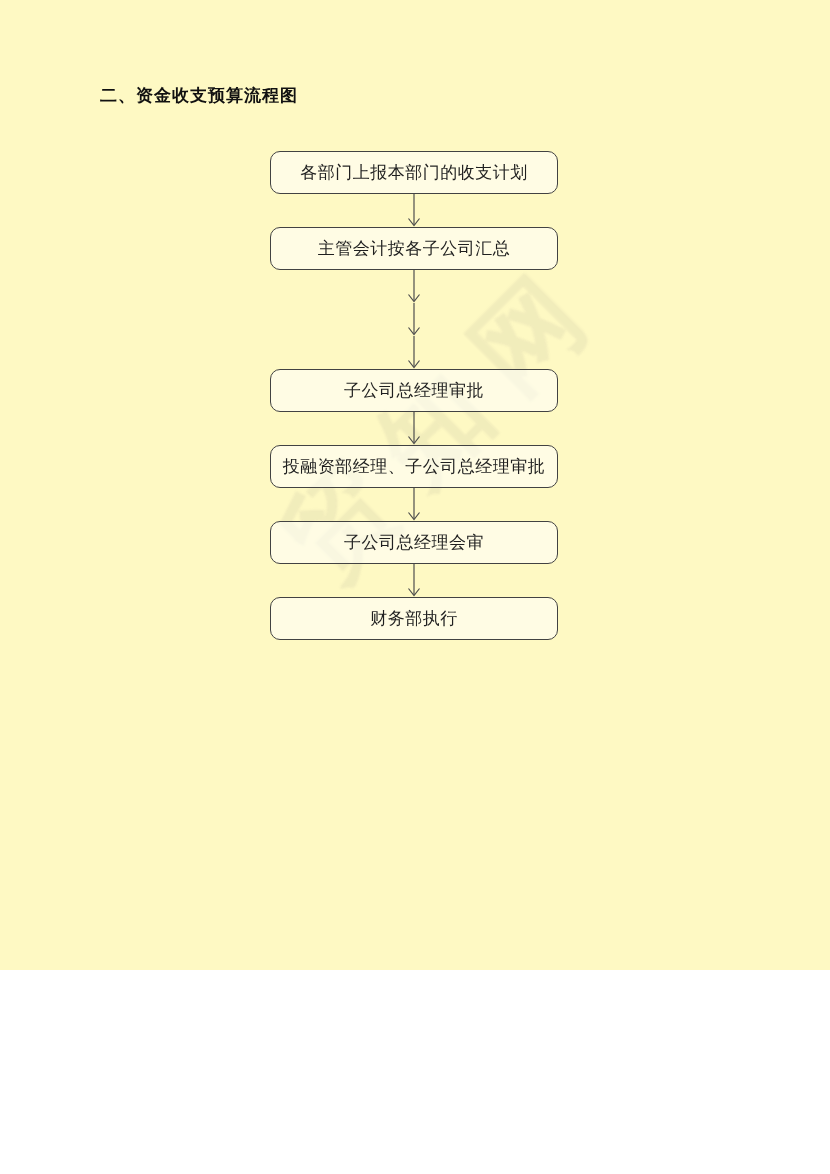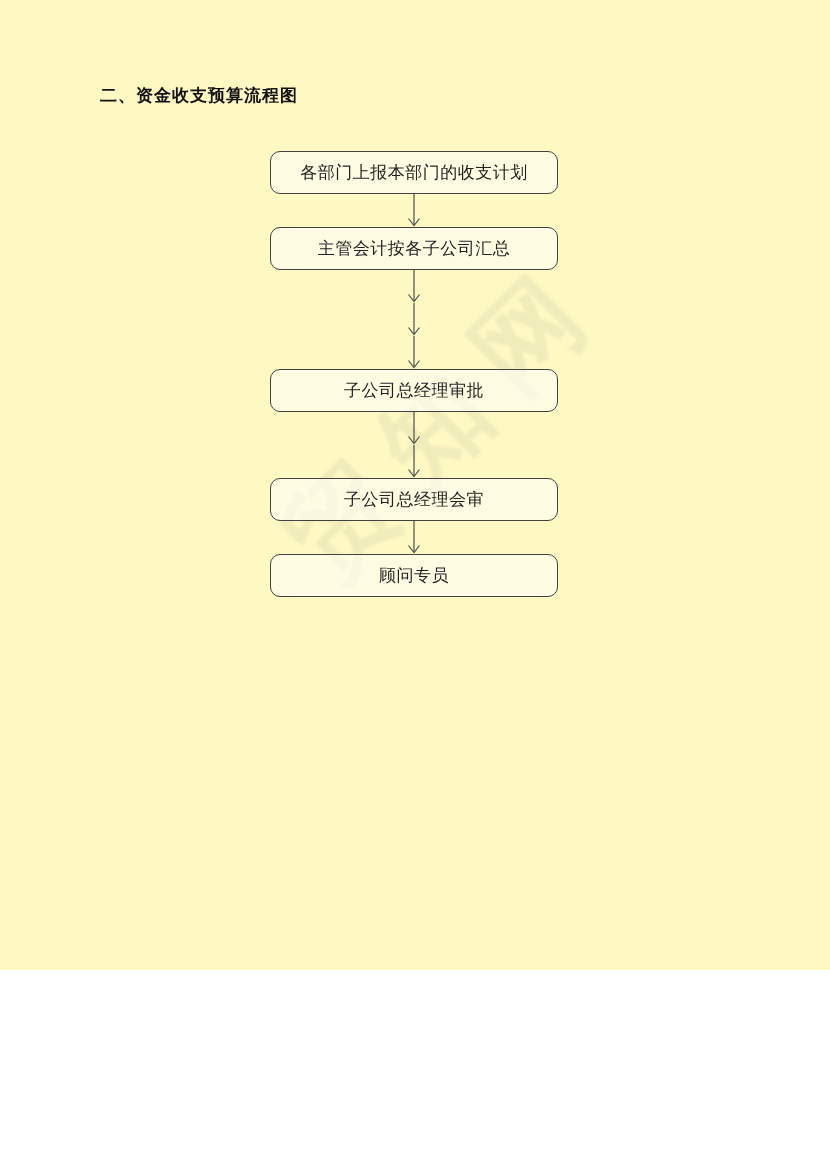--- a/index.html
+++ b/index.html
@@ -136,33 +136,34 @@
 
     <div class="flow-step">子公司总经理审批</div>
 
     <span class="flow-arrow">
       <svg width="16" height="33" viewBox="0 0 16 33">
         <line x1="8" y1="0" x2="8" y2="31" stroke="#4d4d4d" stroke-width="1.2"></line>
         <polyline points="2.5,24.5 8,31.5 13.5,24.5" fill="none" stroke="#4d4d4d" stroke-width="1.2"></polyline>
       </svg>
     </span>
 
+    <div class="flow-step">投融资部经理、子公司总经理审批</div>
 
     <span class="flow-arrow">
       <svg width="16" height="33" viewBox="0 0 16 33">
         <line x1="8" y1="0" x2="8" y2="31" stroke="#4d4d4d" stroke-width="1.2"></line>
         <polyline points="2.5,24.5 8,31.5 13.5,24.5" fill="none" stroke="#4d4d4d" stroke-width="1.2"></polyline>
       </svg>
     </span>
 
     <div class="flow-step">子公司总经理会审</div>
 
     <span class="flow-arrow">
       <svg width="16" height="33" viewBox="0 0 16 33">
         <line x1="8" y1="0" x2="8" y2="31" stroke="#4d4d4d" stroke-width="1.2"></line>
         <polyline points="2.5,24.5 8,31.5 13.5,24.5" fill="none" stroke="#4d4d4d" stroke-width="1.2"></polyline>
       </svg>
     </span>
 
-    <div class="flow-step">顾问专员</div>
+    <div class="flow-step">财务部执行</div>
 
   </div>
 </div>
 
 </body></html>

